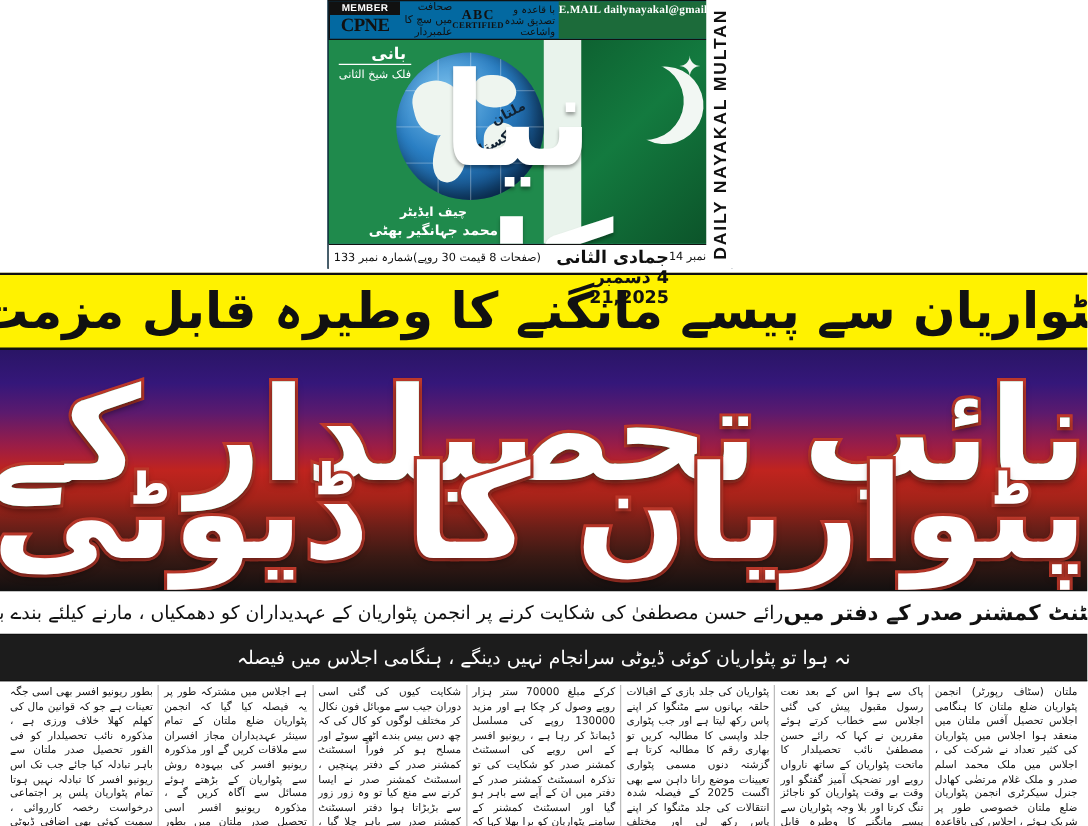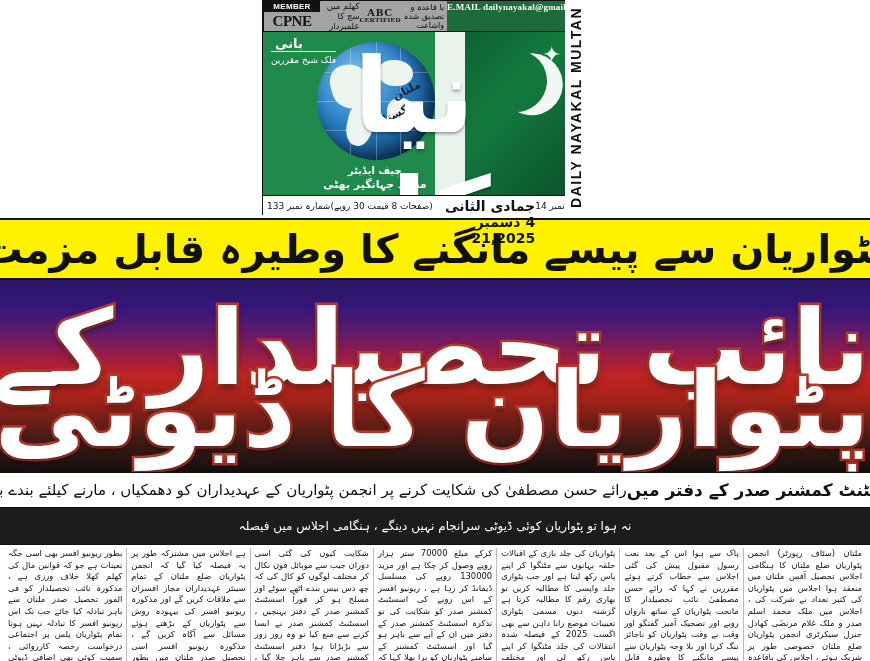--- a/index.html
+++ b/index.html
@@ -4,21 +4,21 @@
 <title>Daily Nayakal Multan</title>
 <style>
   html,body{margin:0;padding:0;background:#ffffff;}
   body{width:870px;height:661px;overflow:hidden;
        font-family:"DejaVu Sans","Liberation Sans",sans-serif;}
   .page{position:relative;width:870px;height:661px;background:#fff;}
 
   
   .masthead-wrap{position:relative;height:218px;background:#ffffff;}
   .masthead{position:absolute;left:262px;top:0;width:324px;height:215px;
-            border:1px solid #111;box-sizing:border-box;background:#a3a3a3;}
+            border:1px solid #111;box-sizing:border-box;background:#0369a1;}
 
   .mh-toprow{position:relative;height:30px;border-bottom:1px solid #111;
              display:flex;flex-direction:row-reverse;align-items:stretch;}
   .cpne-badge{width:56px;display:flex;flex-direction:column;border-left:1px solid #111;}
   .cpne-member{background:#111;color:#fff;font-size:8px;font-weight:bold;
                text-align:center;letter-spacing:.3px;line-height:11px;
                font-family:"Liberation Sans",sans-serif;}
   .cpne-name{flex:1;display:flex;align-items:center;justify-content:center;
              font-size:15px;font-weight:bold;color:#111;letter-spacing:-.5px;
              font-family:Liberation Serif, serif;}
@@ -61,24 +61,24 @@
   .globe-ur span{position:absolute;color:#123;font-size:11px;font-weight:bold;direction:rtl;}
   .gu1{right:14px;top:42px;transform:rotate(-28deg);}
   .gu2{right:18px;top:66px;transform:rotate(-28deg);}
 
   .nameplate{position:absolute;right:86px;top:4px;width:170px;height:150px;
              color:#fff;font-size:104px;line-height:120px;font-weight:bold;
              text-align:center;direction:rtl;letter-spacing:-6px;
              text-shadow:0 2px 3px rgba(0,0,0,.35);}
   .mh-rozana{position:absolute;right:5px;top:38px;color:#fff;font-size:12px;
              font-weight:bold;writing-mode:vertical-rl;direction:rtl;letter-spacing:1px;}
-  .mh-bani{position:absolute;left:8px;top:4px;text-align:left;color:#fff;direction:rtl;}
+  .mh-bani{position:absolute;left:8px;top:4px;text-align:right;color:#fff;direction:rtl;}
   .mh-bani .b1{font-size:13px;font-weight:bold;border-bottom:1.5px solid #fff;padding:0 4px;}
   .mh-bani .b2{font-size:9px;margin-top:3px;}
-  .mh-editor{position:absolute;left:60px;bottom:4px;text-align:center;color:#fff;direction:rtl;}
+  .mh-editor{position:absolute;left:32px;bottom:4px;text-align:center;color:#fff;direction:rtl;}
   .mh-editor .e1{font-size:10px;font-weight:bold;}
   .mh-editor .e2{font-size:11px;font-weight:bold;margin-top:2px;}
   .mh-editor2{position:absolute;left:10px;bottom:4px;text-align:center;color:#fff;direction:rtl;}
   .mh-editor2 .e1{font-size:10px;font-weight:bold;}
   .mh-editor2 .e2{font-size:11px;font-weight:bold;margin-top:2px;}
 
   .mh-dateline{height:20px;border-top:1px solid #111;display:flex;
                flex-direction:row;align-items:center;justify-content:space-between;
                padding:0 4px;direction:rtl;background:#fff;}
   .dl-cell{font-size:9px;color:#111;white-space:nowrap;}
@@ -118,21 +118,21 @@
         background:#fff;display:flex;align-items:center;justify-content:center;
         overflow:hidden;}
   .sub1 span{direction:rtl;font-size:17px;font-weight:bold;color:#111;
              white-space:nowrap;letter-spacing:-.6px;}
   .sub1 .lite{font-weight:normal;font-size:15px;}
 
   .sub2{height:36px;background:#1c1c1c;display:flex;align-items:center;
         justify-content:center;overflow:hidden;border-bottom:1.5px solid #111;}
   .sub2 span{direction:rtl;font-size:17px;font-weight:bold;color:#fff;
              white-space:nowrap;letter-spacing:-.6px;}
-  .sub2 .lite{font-weight:normal;font-size:12px;}
+  .sub2 .lite{font-weight:normal;font-size:15px;}
 
   
   .body-cols{display:flex;flex-direction:row;height:123px;padding:3px 4px 0 4px;
              box-sizing:border-box;direction:rtl;gap:0;}
   .col{flex:1;padding:0 4px;border-left:1px solid #bbb;box-sizing:border-box;
        overflow:hidden;}
   .col:last-child{border-left:none;}
   .col p{margin:0;direction:rtl;text-align:justify;font-size:8.4px;
          line-height:11.6px;color:#111;}
 </style>
@@ -151,21 +151,21 @@
           <div class="cpne-name">CPNE</div>
         </div>
         <div class="mh-top-right">
           <div class="mh-email">E.MAIL dailynayakal@gmail.com</div>
           <div class="mh-subrow">
             <div class="mh-pub">با قاعدہ و تصدیق شدہ واشاعت</div>
             <div class="abc-block">
               <div class="abc-big">ABC</div>
               <div class="abc-small">CERTIFIED</div>
             </div>
-            <div class="mh-slogan">کھلم میں سچ کا علمبردار</div>
+            <div class="mh-slogan">صحافت میں سچ کا علمبردار</div>
           </div>
         </div>
       </div>
 
       <div class="mh-body">
         <div class="flagpart">
           <div class="flag-white"></div>
           <div class="crescent"></div>
           <div class="star">✦</div>
         </div>
@@ -186,21 +186,21 @@
             <span class="gu2">پاکستان</span>
           </div>
         </div>
 
         <div class="nameplate">نیا کل</div>
 
         <div class="mh-rozana">روزنامہ</div>
 
         <div class="mh-bani">
           <div class="b1">بانی</div>
-          <div class="b2">فلک شیخ مقررین</div>
+          <div class="b2">فلک شیخ الثانی</div>
         </div>
 
         <div class="mh-editor">
           <div class="e1">چیف ایڈیٹر</div>
           <div class="e2">محمد جہانگیر بھٹی</div>
         </div>
 
       </div>
 
       <div class="mh-dateline">

